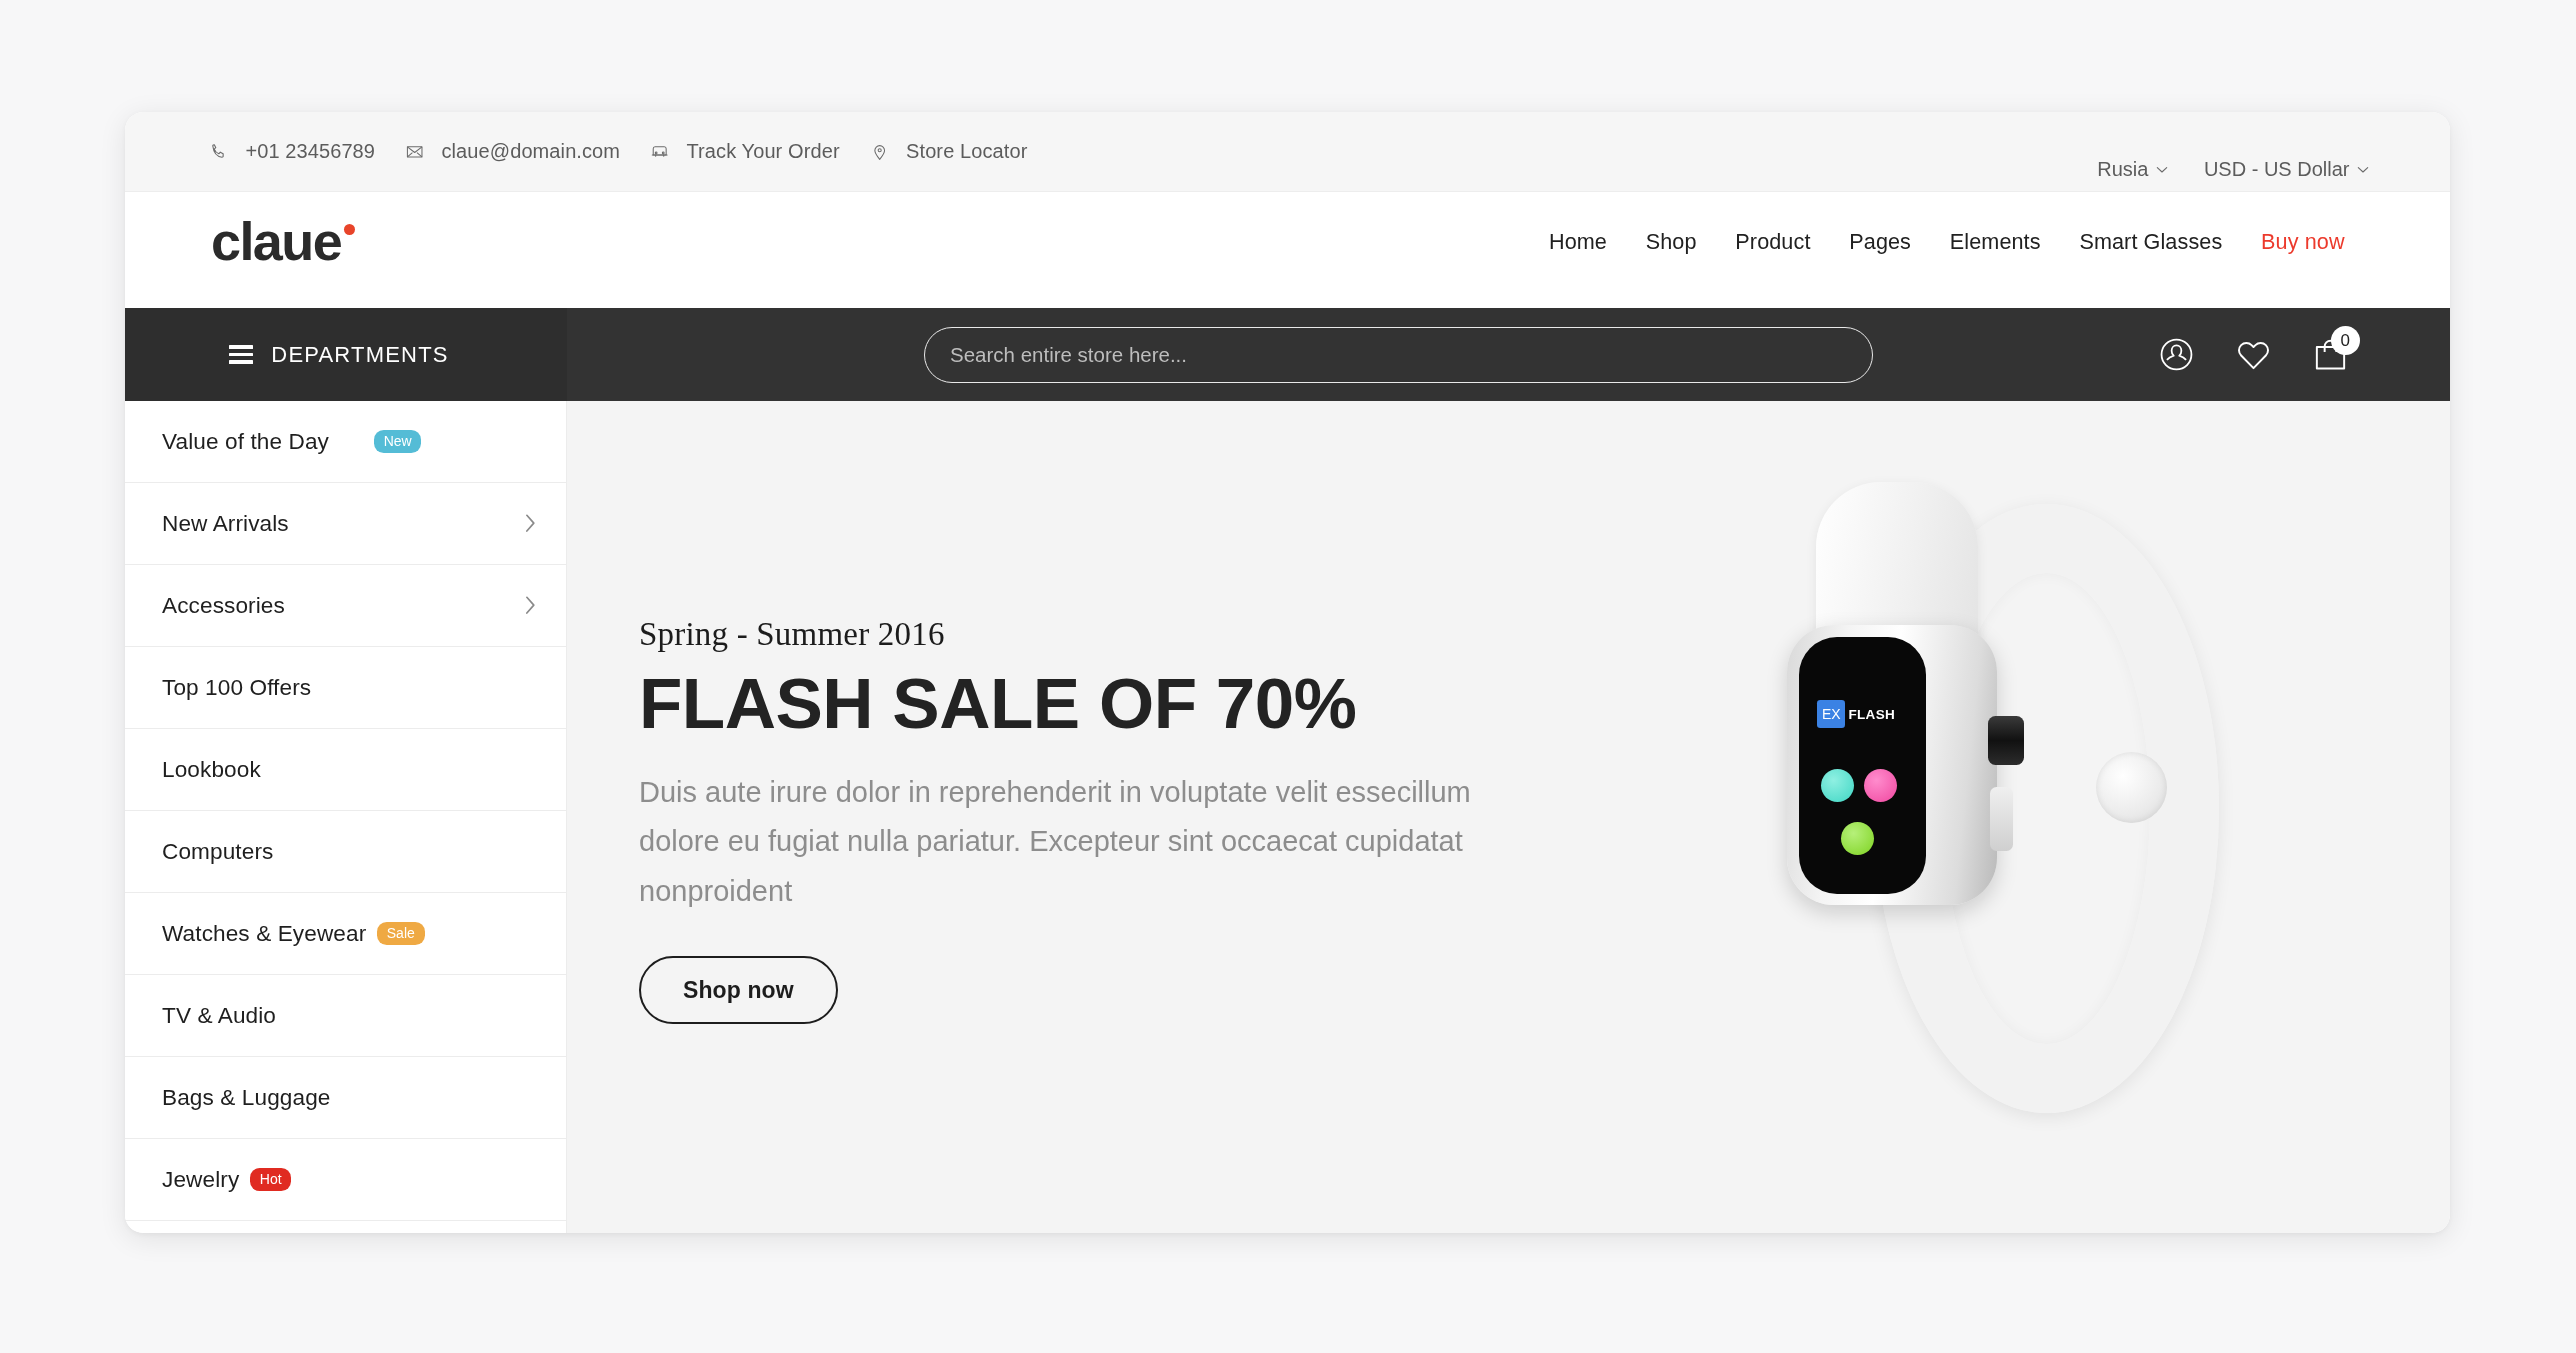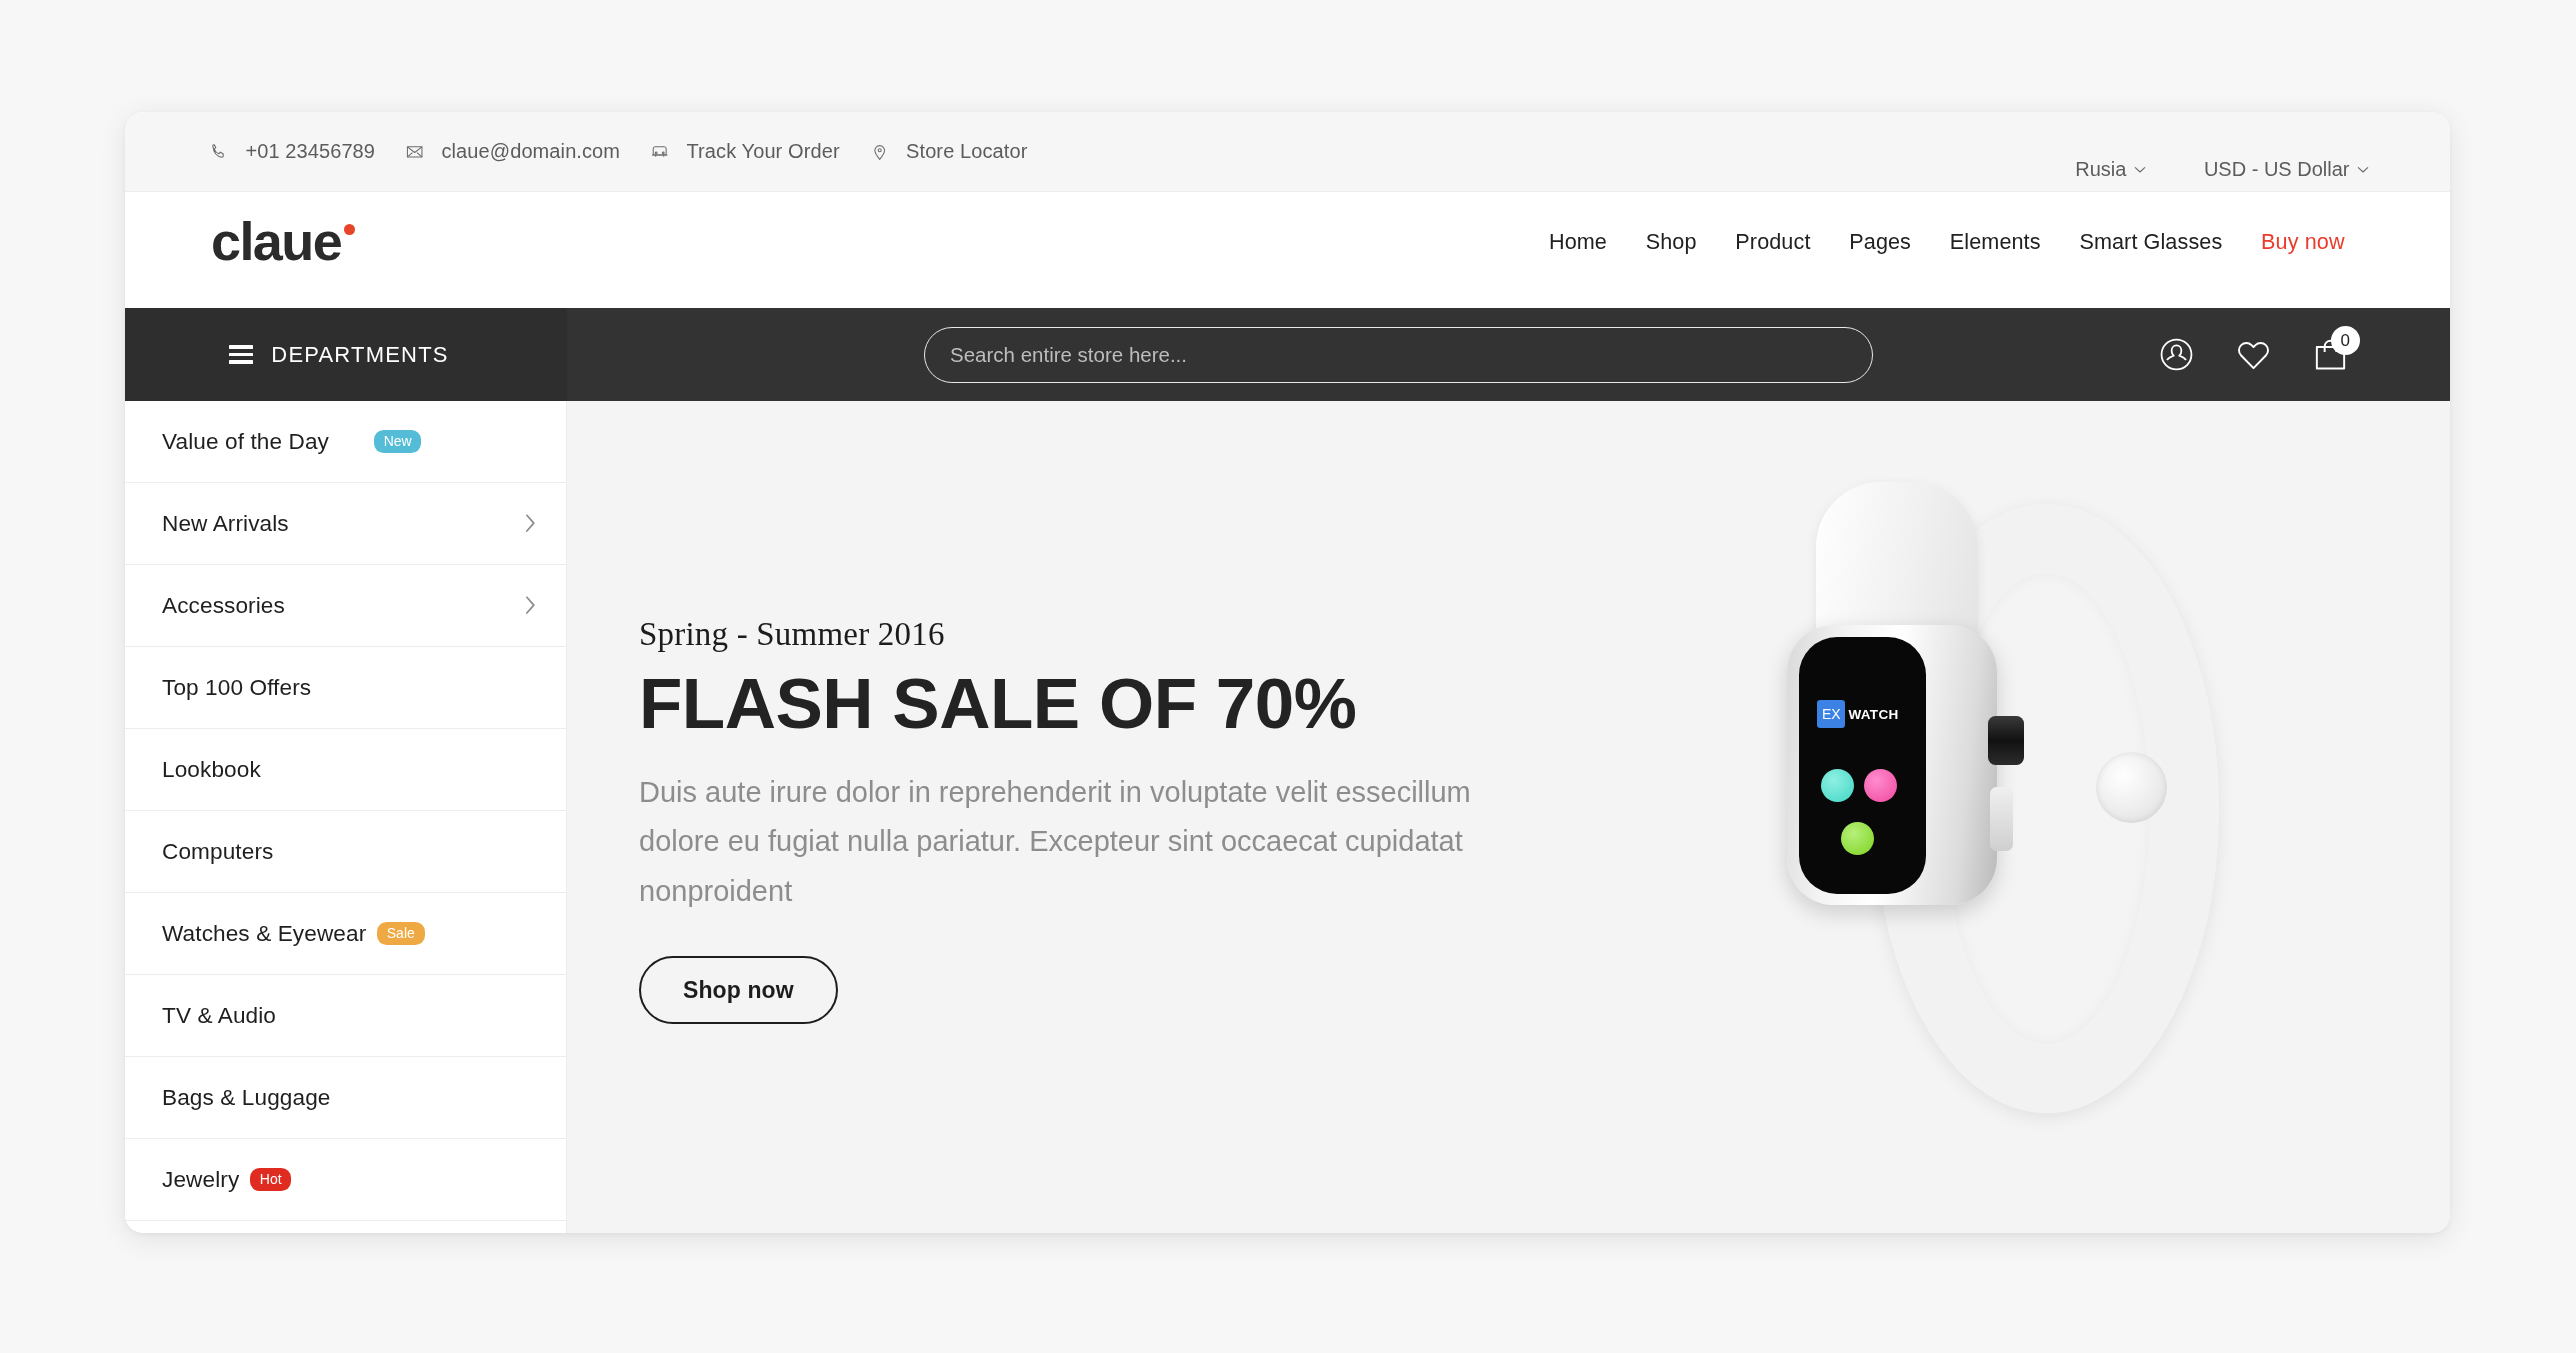--- a/index.html
+++ b/index.html
@@ -28,21 +28,21 @@
   
   #topbar {
     height: 80px;
     background: #f6f6f6;
     display: flex;
     align-items: center;
     padding: 0 81px 0 84px;
     border-bottom: 0.5px solid #ededed;
   }
   .topbar-left { display: flex; align-items: center; gap: 30px; flex: 1; }
-  .topbar-right { display: flex; align-items: center; gap: 58px; margin-top: 36px; }
+  .topbar-right { display: flex; align-items: center; gap: 36px; margin-top: 36px; }
 
   .tb-item {
     display: flex;
     align-items: center;
     gap: 17px;
     color: #5c5c5c;
     font-size: 20px;
     font-weight: 400;
     letter-spacing: 0.1px;
     white-space: nowrap;
@@ -550,21 +550,21 @@
       </div>
 
       <div id="watch">
         <div id="band-loop"></div>
         <div id="band-top"></div>
         <div id="band-buckle"></div>
         <div id="case">
           <div id="screen">
             <div id="screen-logo">
               <span id="screen-tile">EX</span>
-              <span id="screen-word">WATCH</span>
+              <span id="screen-word">FLASH</span>
             </div>
             <span class="app-dot" id="app1"></span>
             <span class="app-dot" id="app2"></span>
             <span class="app-dot" id="app3"></span>
           </div>
           <div id="crown"></div>
           <div id="side-btn"></div>
         </div>
       </div>
     </div>

